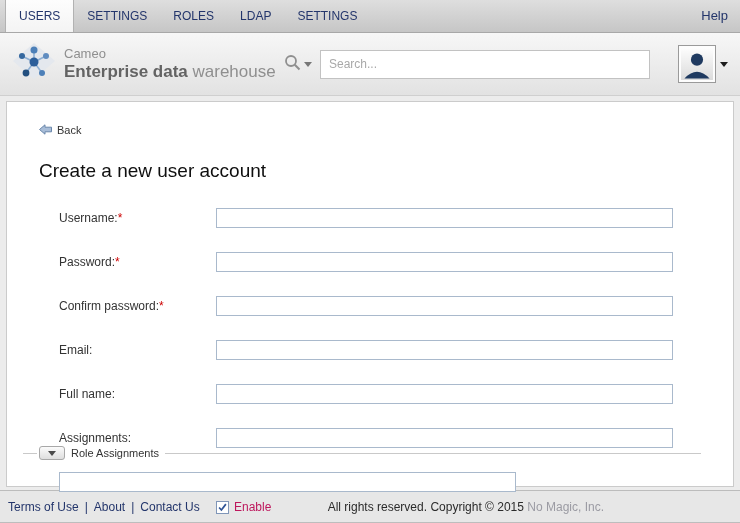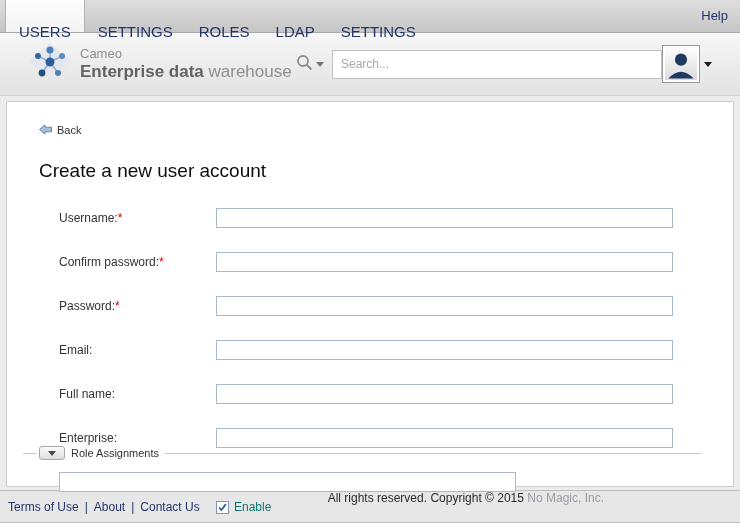--- a/index.html
+++ b/index.html
@@ -1,26 +1,26 @@
 <!DOCTYPE html>
 <html><head>
 <meta charset="utf-8">
 <style>
   * { box-sizing: border-box; margin: 0; padding: 0; }
   body { font-family: "Liberation Sans", sans-serif; background: #fff; }
   .app { width: 740px; height: 523px; border-bottom: 1px solid #bdbdbd; overflow: hidden; background:#fff; }
 
   
   .topnav { height: 33px; display: flex; align-items: stretch; background: linear-gradient(#dedede, #c6c6c6); border-bottom: 1px solid #a8a8a8; padding-left: 5px; }
-  .tab { padding: 16px 13px; line-height: 32px; font-size: 15px; color: #23356b; cursor: pointer; white-space: nowrap; }
+  .tab { padding: 0 13px; line-height: 32px; font-size: 12px; color: #23356b; cursor: pointer; white-space: nowrap; }
   .tab.active { background: linear-gradient(#fdfdfd, #f4f4f4); border-left: 1px solid #b2b2b2; border-right: 1px solid #b2b2b2; color: #23356b; }
   .help-link { margin-left: auto; padding: 0 12px; line-height: 32px; font-size: 13px; color: #23356b; cursor: pointer; }
 
   
-  .header { height: 63px; display: flex; align-items: center; background: linear-gradient(#f7f7f7, #e2e2e2); border-bottom: 1px solid #cfcfcf; padding: 0 28px; }
+  .header { height: 63px; display: flex; align-items: center; background: linear-gradient(#f7f7f7, #e2e2e2); border-bottom: 1px solid #cfcfcf; padding: 0 12px; }
   .brand { display: flex; align-items: center; width: 272px; }
   .brand-text { margin-left: 8px; line-height: 1.15; }
   .brand-top { font-size: 13px; color: #8f8f8f; }
   .brand-bottom { font-size: 17px; color: #6b6b6b; }
   .brand-bold { font-weight: bold; color: #636363; }
   .brand-light { font-weight: normal; color: #8f8f8f; }
   .search-area { display: flex; align-items: center; }
   .search-icon-wrap { display: flex; align-items: center; margin-right: 8px; cursor: pointer; }
   .caret-down-sm { width: 0; height: 0; border-left: 4px solid transparent; border-right: 4px solid transparent; border-top: 5px solid #777; margin-left: 3px; }
   .search-input { width: 330px; height: 29px; border: 1px solid #c2c2c2; padding: 0 8px; font-size: 12px; color: #444; background: #fff; }
@@ -37,34 +37,34 @@
   .page-title { margin-top: 21px; font-size: 19px; font-weight: 400; color: #0f0f0f; }
 
   .form { margin: 26px 0 0 20px; width: 614px; }
   .frow { display: flex; align-items: center; margin-bottom: 7px; margin-top: 24px; }
   .flabel { width: 157px; font-size: 12px; color: #333; }
   .req-mark { color: #cc0000; }
   .field { width: 457px; height: 20px; border: 1px solid #a9b9cc; padding: 1px 4px; font-size: 12px; font-family: "Liberation Sans", sans-serif; color: #333; }
 
   .check-row { display: flex; align-items: center; margin: 4px 0 0 157px; height: 16px; }
   .checkbox { width: 13px; height: 13px; border: 1px solid #8096b8; background: #fff; display: flex; align-items: center; justify-content: center; cursor: pointer; }
-  .check-label { font-size: 12px; color: #0f766e; margin-left: 5px; }
+  .check-label { font-size: 12px; color: #be185d; margin-left: 5px; }
 
   .create-row { margin-top: 11px; width: 614px; text-align: right; }
   .create-btn { display: inline-block; width: 60px; height: 21px; font-size: 12px; font-family: "Liberation Sans", sans-serif; color: #909090; background: linear-gradient(#f7f7f7, #d9d9d9); border: 1px solid #b9b9b9; border-radius: 3px; cursor: pointer; }
 
   .role-row { position: absolute; left: 16px; right: 32px; bottom: 26px; display: flex; align-items: center; }
   .role-line-start { width: 14px; border-top: 1px solid #c9c9c9; }
   .role-toggle { width: 26px; height: 14px; border: 1px solid #a8a8a8; border-radius: 3px; background: linear-gradient(#fbfbfb, #dedede); display: flex; align-items: center; justify-content: center; margin: 0 2px 0 2px; cursor: pointer; }
   .caret-down-role { width: 0; height: 0; border-left: 4px solid transparent; border-right: 4px solid transparent; border-top: 5px solid #4a4a4a; }
   .role-label { font-size: 11px; color: #333; margin: 0 6px 0 4px; white-space: nowrap; }
   .role-line-end { flex: 1; border-top: 1px solid #c9c9c9; }
 
   
-  .footer { height: 33px; display: flex; background: #e7e7e7; border-top: 1px solid #bcbcbc; padding: 0 8px; }
+  .footer { height: 33px; display: flex; align-items: center; background: #e7e7e7; border-top: 1px solid #bcbcbc; padding: 0 8px; }
   .footer-links { display: flex; align-items: center; gap: 6px; font-size: 12px; color: #23356b; white-space: nowrap; }
   .footer-link { cursor: pointer; color: #23356b; }
   .footer-sep { color: #23356b; }
   .footer-copy { flex: 1; text-align: center; font-size: 12px; color: #2b2b2b; }
   .footer-company { color: #9b9ba3; }
 </style>
 </head>
 <body>
 
 <div class="app">
@@ -143,37 +143,37 @@
       </div>
 
       <h1 class="page-title">Create a new user account</h1>
 
       <div class="form">
         <div class="frow">
           <span class="flabel"><span>Username:</span><span class="req-mark">*</span></span>
           <input class="field" type="text" style="">
         </div>
         <div class="frow">
+          <span class="flabel"><span>Password:</span><span class="req-mark">*</span></span>
+          <input class="field" type="text" style="">
+        </div>
+        <div class="frow">
           <span class="flabel"><span>Confirm password:</span><span class="req-mark">*</span></span>
           <input class="field" type="text" style="">
         </div>
         <div class="frow">
-          <span class="flabel"><span>Password:</span><span class="req-mark">*</span></span>
-          <input class="field" type="text" style="">
-        </div>
-        <div class="frow">
           <span class="flabel"><span>Email:</span><span class="req-mark"></span></span>
           <input class="field" type="text" style="">
         </div>
         <div class="frow">
           <span class="flabel"><span>Full name:</span><span class="req-mark"></span></span>
           <input class="field" type="text" style="">
         </div>
         <div class="frow">
-          <span class="flabel"><span>Enterprise:</span><span class="req-mark"></span></span>
+          <span class="flabel"><span>Assignments:</span><span class="req-mark"></span></span>
           <input class="field" type="text" style="">
         </div>
         <div class="frow">
           <input class="field" type="text" style="">
         </div>
 
         <div class="check-row">
           <span class="checkbox">
             <svg width="11" height="11" viewBox="0 0 13 13">
               <path d="M2.5 6.5 L5.2 9.5 L10.5 2.5" fill="none" stroke="#2f5496" stroke-width="2"></path>

